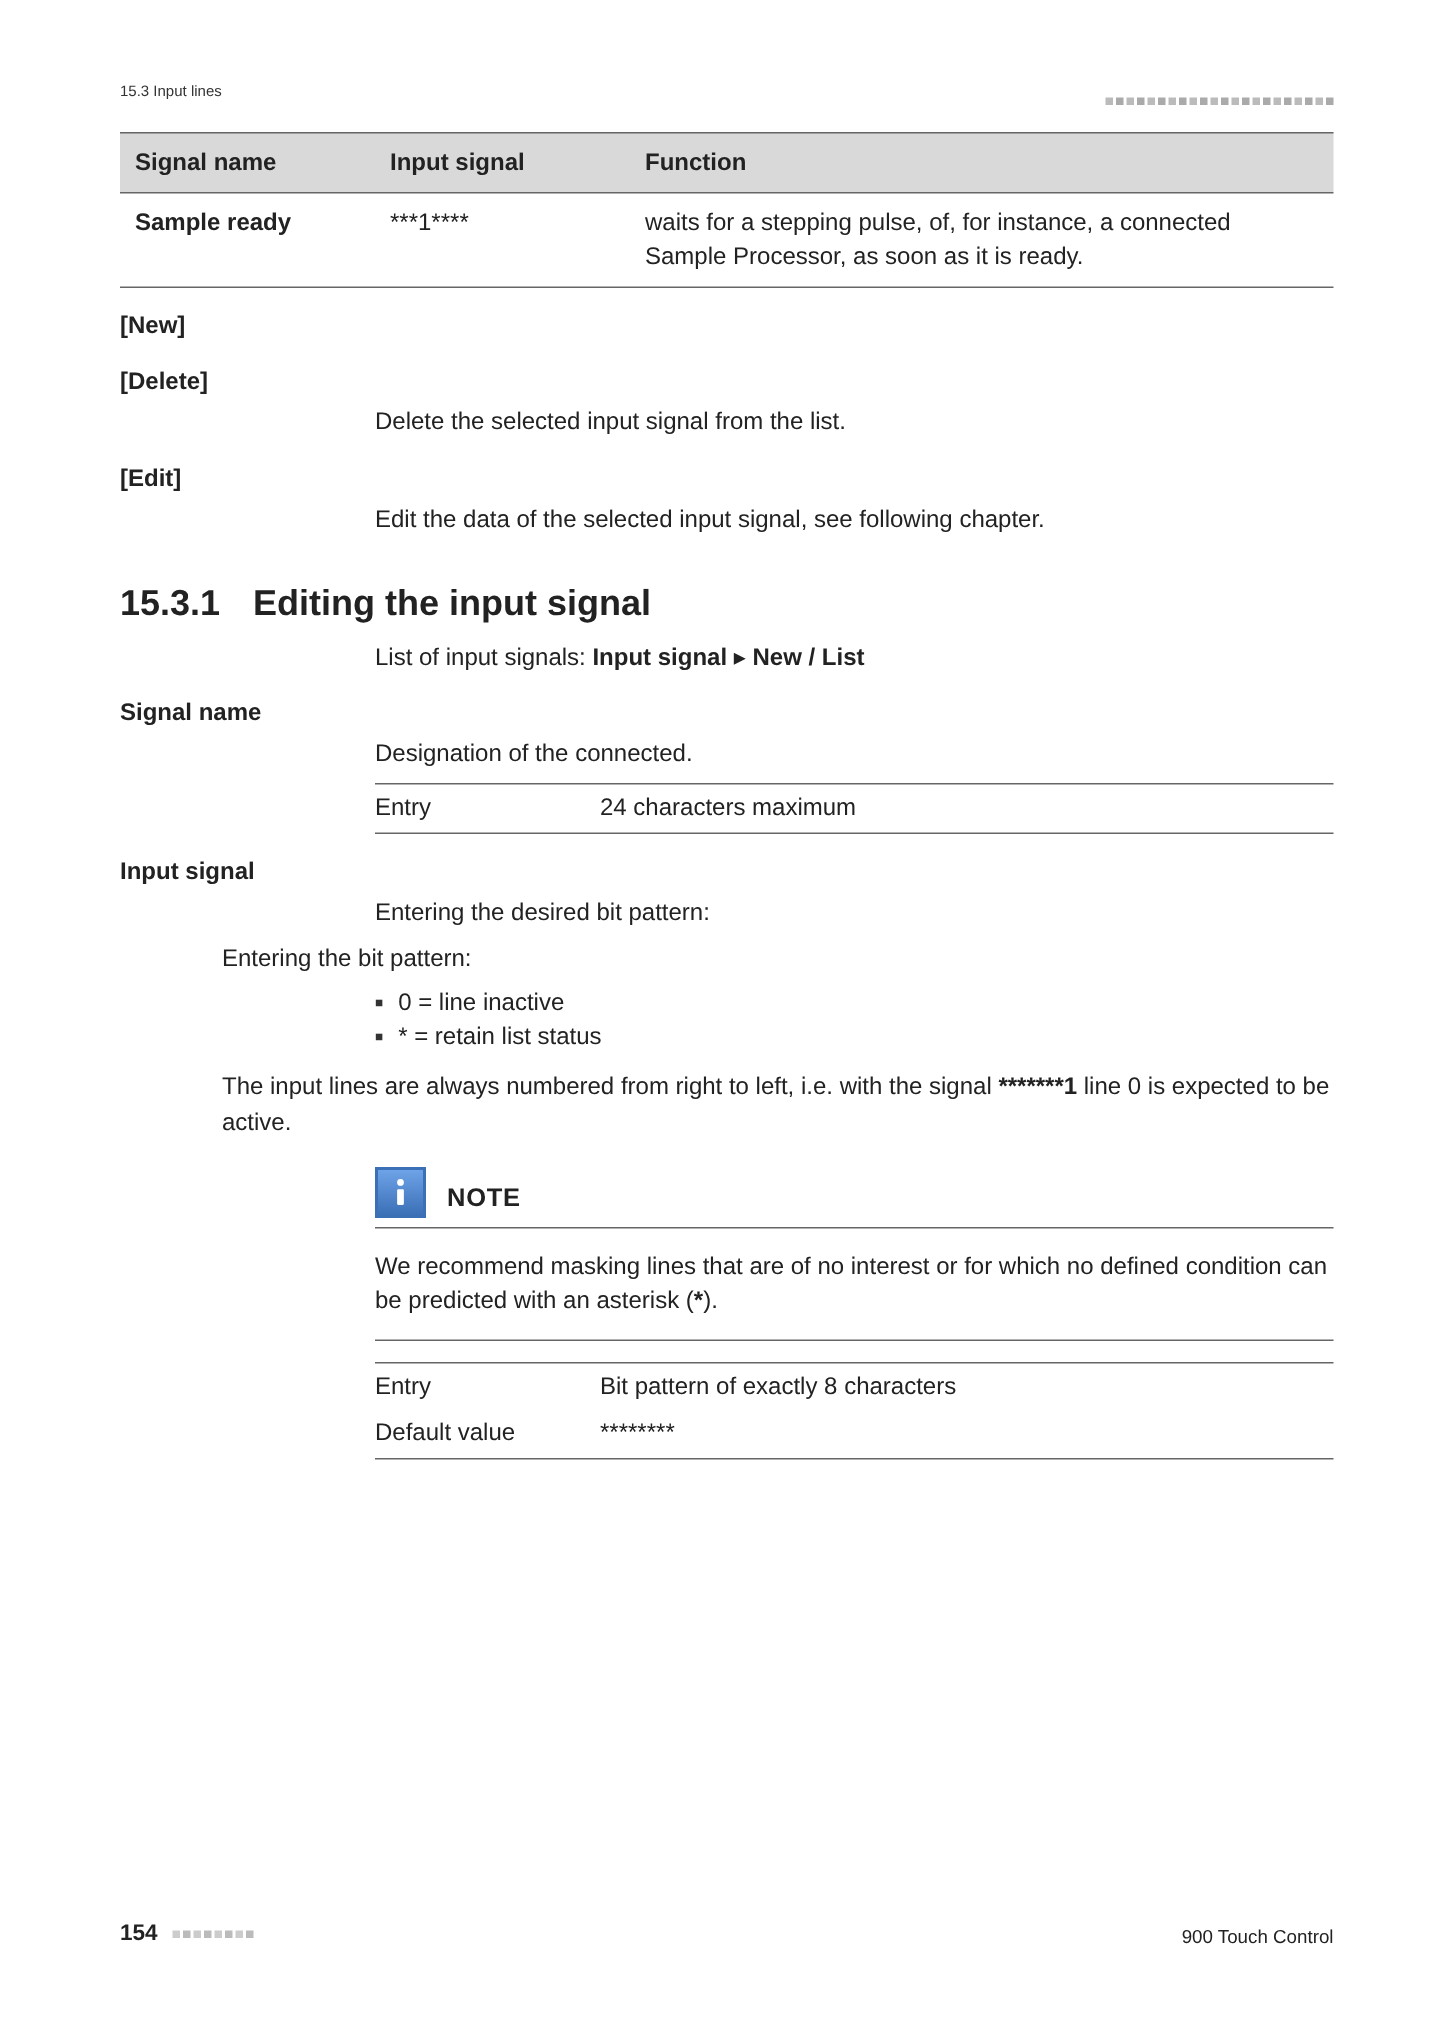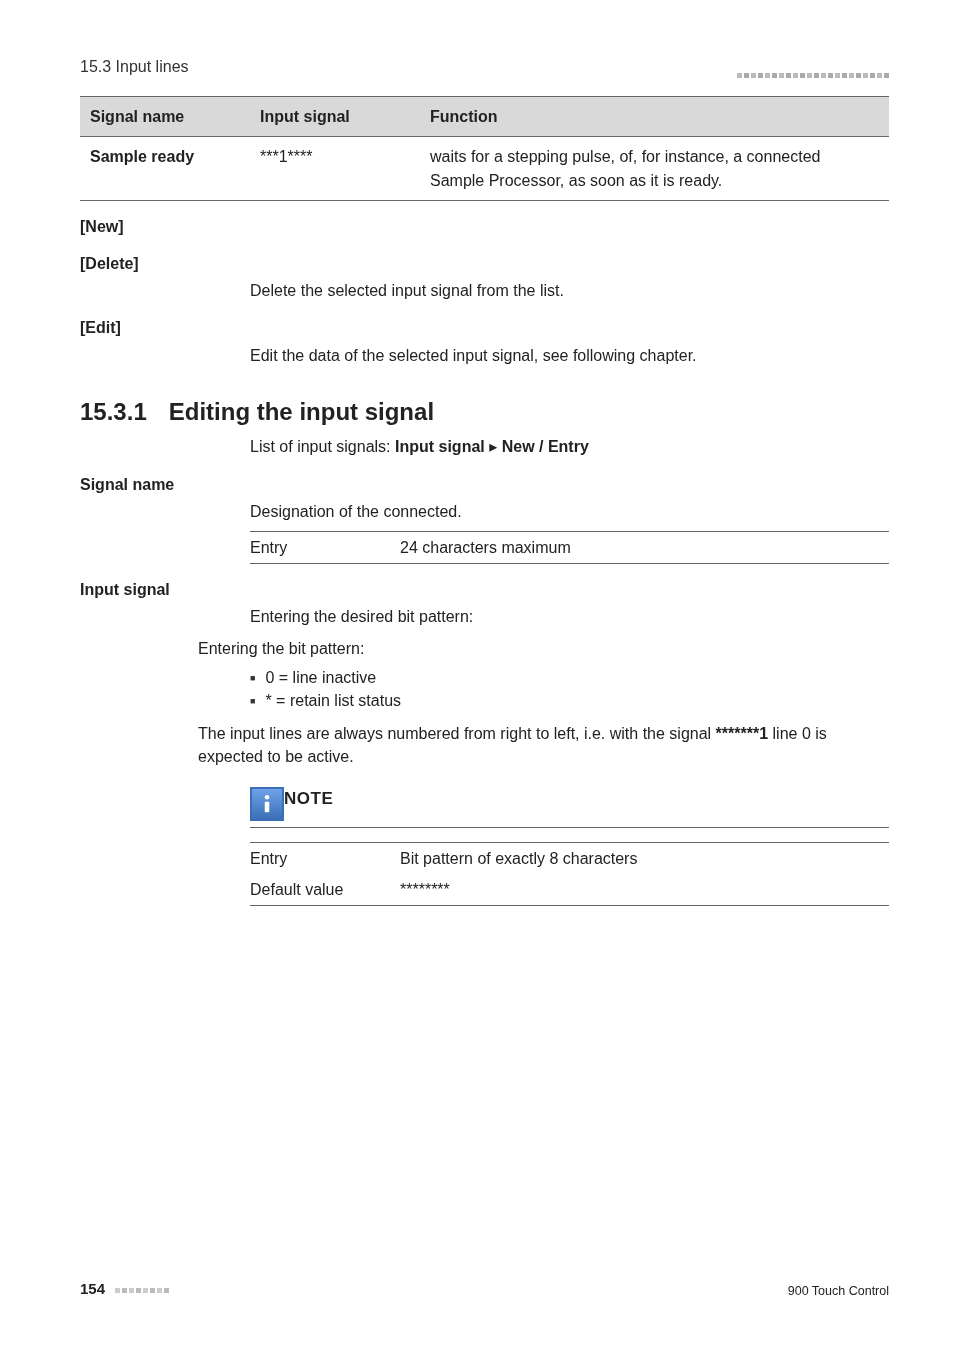--- a/index.html
+++ b/index.html
@@ -13,21 +13,21 @@
     font-size: 16px;
     line-height: 1.45;
   }
   .page {
     padding: 55px 65px 40px 80px;
   }
   .page-header {
     display: flex;
     justify-content: space-between;
     align-items: flex-end;
-    font-size: 16px;
+    font-size: 10px;
     color: #333;
     margin-bottom: 18px;
     border: none;
   }
   .dots {
     display: flex;
     gap: 2px;
   }
   .dots span {
     width: 5px; height: 5px; background: #aaa;
@@ -85,30 +85,31 @@
     margin-bottom: 10px;
   }
   ul.bullets li::before {
     content: "■";
     font-size: 9px;
     position: relative;
     top: -2px;
     margin-right: 10px;
     color: #333;
   }
-  .para { margin-left: 118px; margin-top: 8px; }
+  .para { margin-left: 68px; margin-top: 8px; }
 
   .note-box {
     margin-left: 170px;
     margin-top: 18px;
     margin-bottom: 14px;
   }
   .note-head {
     display: flex;
-    align-items: flex-start;
+    align-items: flex-end;
+    gap: 14px;
     border-bottom: 1px solid #666;
     padding-bottom: 6px;
   }
   .info-icon {
     width: 34px; height: 34px;
     border: 2px solid #3b6fb6;
     background: linear-gradient(#6fa3e8,#3b6fb6);
     display: flex; align-items: center; justify-content: center;
   }
   .info-icon svg { width: 18px; height: 22px; }
@@ -195,21 +196,21 @@
   <div class="term-row">
     <div class="term-label">[Edit]</div>
     <div class="term-body">Edit the data of the selected input signal, see following chapter.</div>
   </div>
 
   <div class="section-head">
     <span>15.3.1</span>
     <span>Editing the input signal</span>
   </div>
   <div class="indent">
-    <span>List of input signals: </span><b>Input signal</b><span> ▸ </span><b>New / Entry</b>
+    <span>List of input signals: </span><b>Input signal</b><span> ▸ </span><b>New / List</b>
   </div>
 
   <div class="term-row">
     <div class="term-label">Signal name</div>
     <div class="term-body">Designation of the connected.</div>
   </div>
   <div class="entry-block entry-rule-top entry-rule-bot">
     <div class="entry-line">
       <span class="ek">Entry</span>
       <span class="ev">24 characters maximum</span>
@@ -234,20 +235,23 @@
   <div class="note-box">
     <div class="note-head">
       <div class="info-icon">
         <svg viewBox="0 0 24 28">
             <circle cx="12" cy="5" r="3" fill="#fff"></circle>
             <rect x="9" y="11" width="6" height="14" rx="1" fill="#fff"></rect>
           </svg>
       </div>
       <span class="note-title">NOTE</span>
     </div>
+    <div class="note-body">
+      <span>We recommend masking lines that are of no interest or for which no defined condition can be predicted with an asterisk (</span><b>*</b><span>).</span>
+    </div>
   </div>
 
   <div class="entry-block entry-rule-top entry-rule-bot">
     <div class="entry-line">
       <span class="ek">Entry</span>
       <span class="ev">Bit pattern of exactly 8 characters</span>
     </div>
     <div class="entry-line">
       <span class="ek">Default value</span>
       <span class="ev">********</span>

